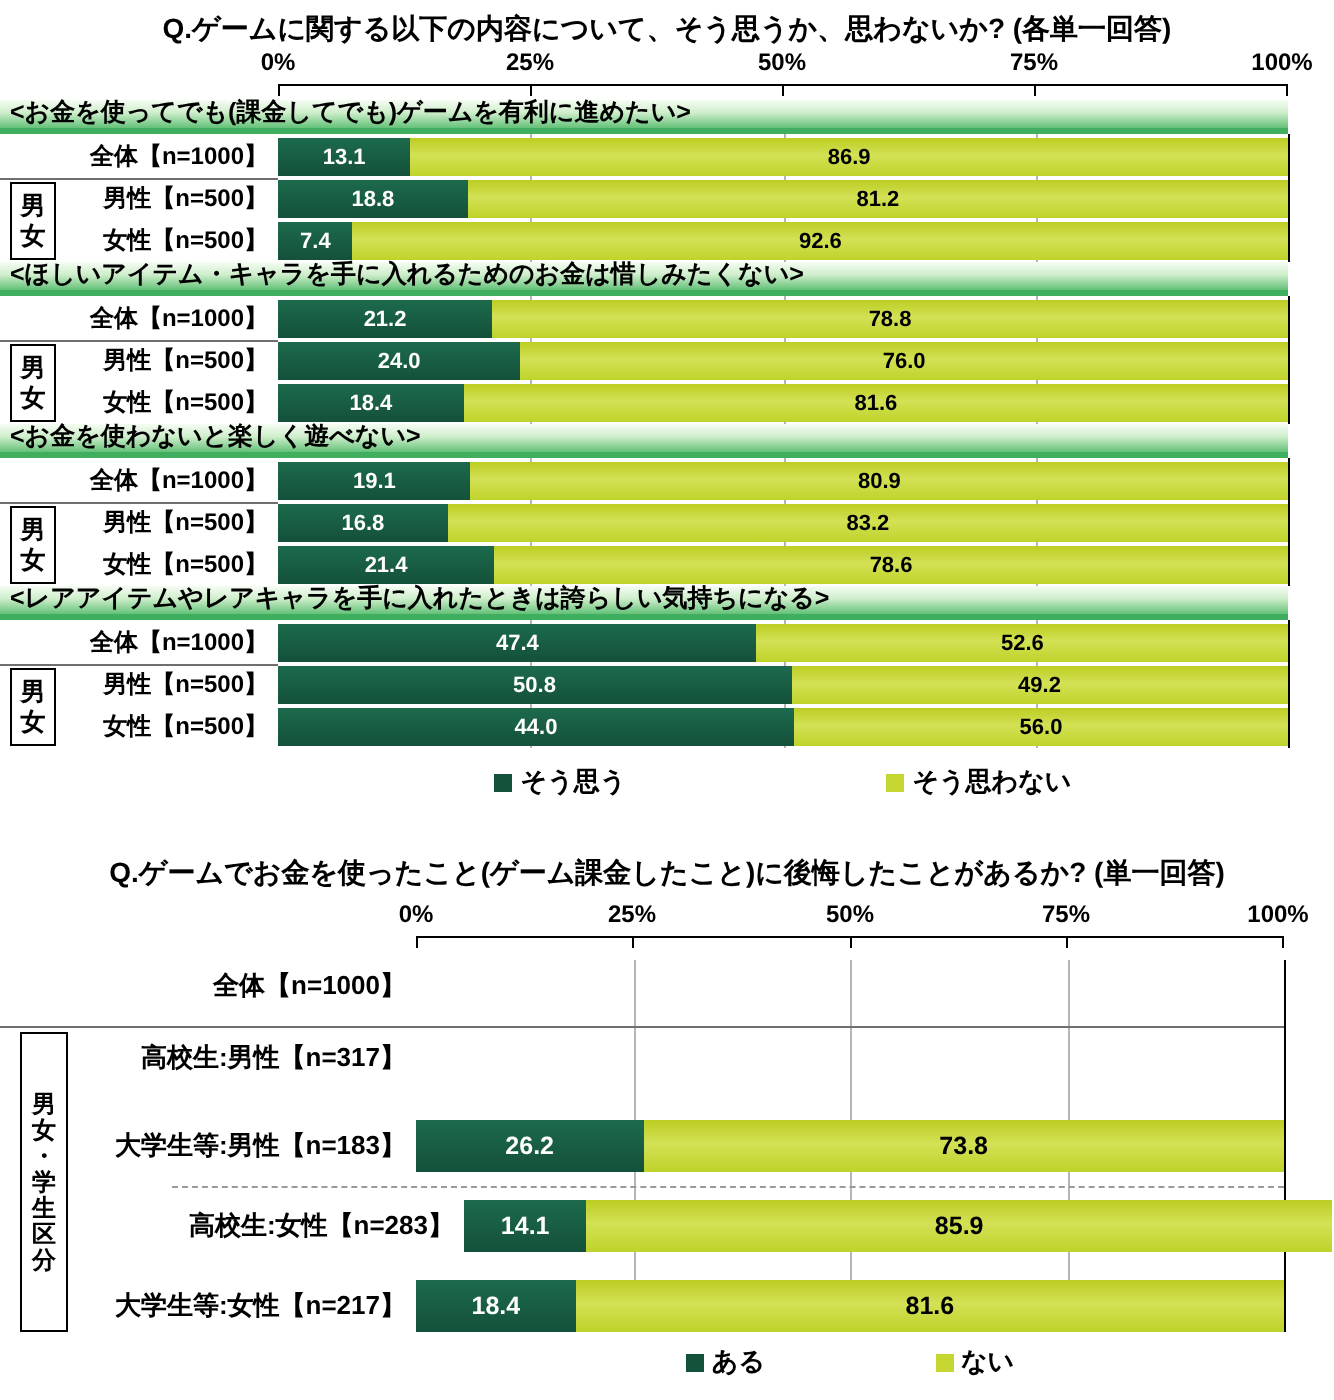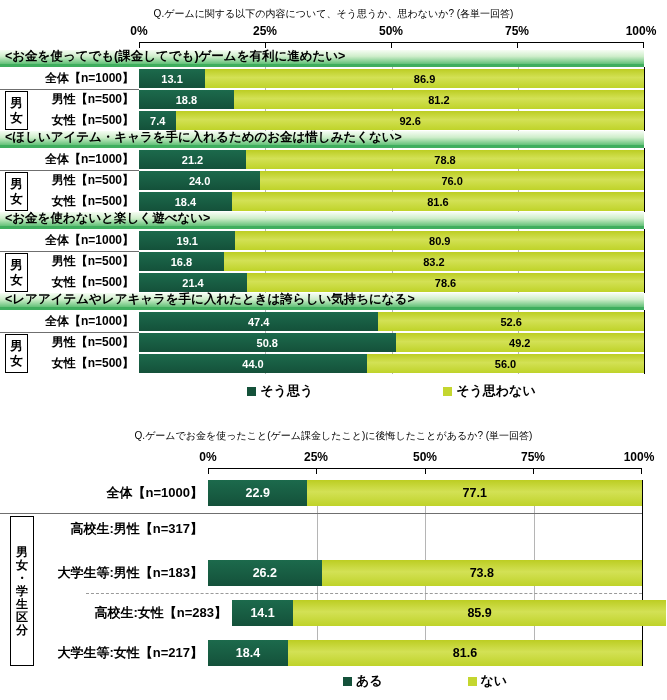--- a/index.html
+++ b/index.html
@@ -1,18 +1,18 @@
 <!DOCTYPE html>
 <html><head>
 <meta charset="utf-8">
 <style>
   html,body{margin:0;padding:0;background:#fff;}
   .page{position:relative;width:667px;height:700px;background:#fff;overflow:hidden;
         font-family:"Liberation Sans","DejaVu Sans",sans-serif;color:#000;}
-  .chart-title{text-align:center;font-weight:normal;font-size:10px;padding-top:6px;line-height:16px;}
+  .chart-title{text-align:center;font-weight:bold;font-size:14px;padding-top:6px;line-height:16px;}
   .axis{position:relative;height:24px;margin-top:2px;}
   .axis .tick-label{position:absolute;top:0;transform:translateX(-50%);font-weight:bold;font-size:12px;}
   .axis .axis-line{position:absolute;bottom:0;height:5px;border-top:1px solid #000;}
   .axis .tick-mark{position:absolute;bottom:0;width:1px;height:5px;background:#000;}
 
   
   .c1-sections{margin-top:2px;}
   .section{position:relative;width:667px;height:81px;}
   .section-header{box-sizing:border-box;width:644px;height:17px;line-height:13px;
      font-weight:bold;font-size:12.5px;padding-left:5px;
@@ -192,21 +192,21 @@
             <div class="row">
               <div class="rowlabel" style="width: 139px;">男性【n=500】</div>
               <div class="plot" style="width: 505px;">
                 <div class="seg seg-dark" style="width: 256.54px;">50.8</div>
                 <div class="seg seg-yellow">49.2</div>
               </div>
             </div>
             <div class="row">
               <div class="rowlabel" style="width: 139px;">女性【n=500】</div>
               <div class="plot" style="width: 505px;">
-                <div class="seg seg-dark" style="width: 228px;">44.0</div>
+                <div class="seg seg-dark" style="width: 258px;">44.0</div>
                 <div class="seg seg-yellow">56.0</div>
               </div>
             </div>
           </div>
           <div class="sep-solid" style="left: 0px; width: 139px; top: 39px;"></div>
           <div class="group-box" style="left: 5px; top: 41px; width: 23px; height: 39px;">
             <span style="display: block;">男</span>
             <span style="display: block;">女</span>
           </div>
         </div>
@@ -243,24 +243,20 @@
 
     <div id="c2-rows" style="position:relative;margin-top:6px;height:186px">
         <div class="grid-overlay" style="left: 208px; width: 434px; top: 0px; height: 186px; z-index: 0;">
           <div class="grid-line" style="left: 109px;"></div>
           <div class="grid-line" style="left: 217px;"></div>
           <div class="grid-line" style="left: 326px;"></div>
         </div>
         <div class="rowwrap">
           <div class="row r2">
             <div class="rowlabel" style="width: 208px; font-size: 13px;">全体【n=1000】</div>
-            <div class="plot" style="width: 434px;">
-              <div class="seg seg-dark" style="width: 99.386px;">22.9</div>
-              <div class="seg seg-yellow">77.1</div>
-            </div>
           </div>
           <div class="row r2" style="margin-top: 14px; flex-direction: column;">
             <div class="rowlabel" style="width: 208px; font-size: 13px;">高校生:男性【n=317】</div>
           </div>
           <div class="row r2" style="margin-top: 14px;">
             <div class="rowlabel" style="width: 208px; font-size: 13px;">大学生等:男性【n=183】</div>
             <div class="plot" style="width: 434px;">
               <div class="seg seg-dark" style="width: 113.708px;">26.2</div>
               <div class="seg seg-yellow">73.8</div>
             </div>

